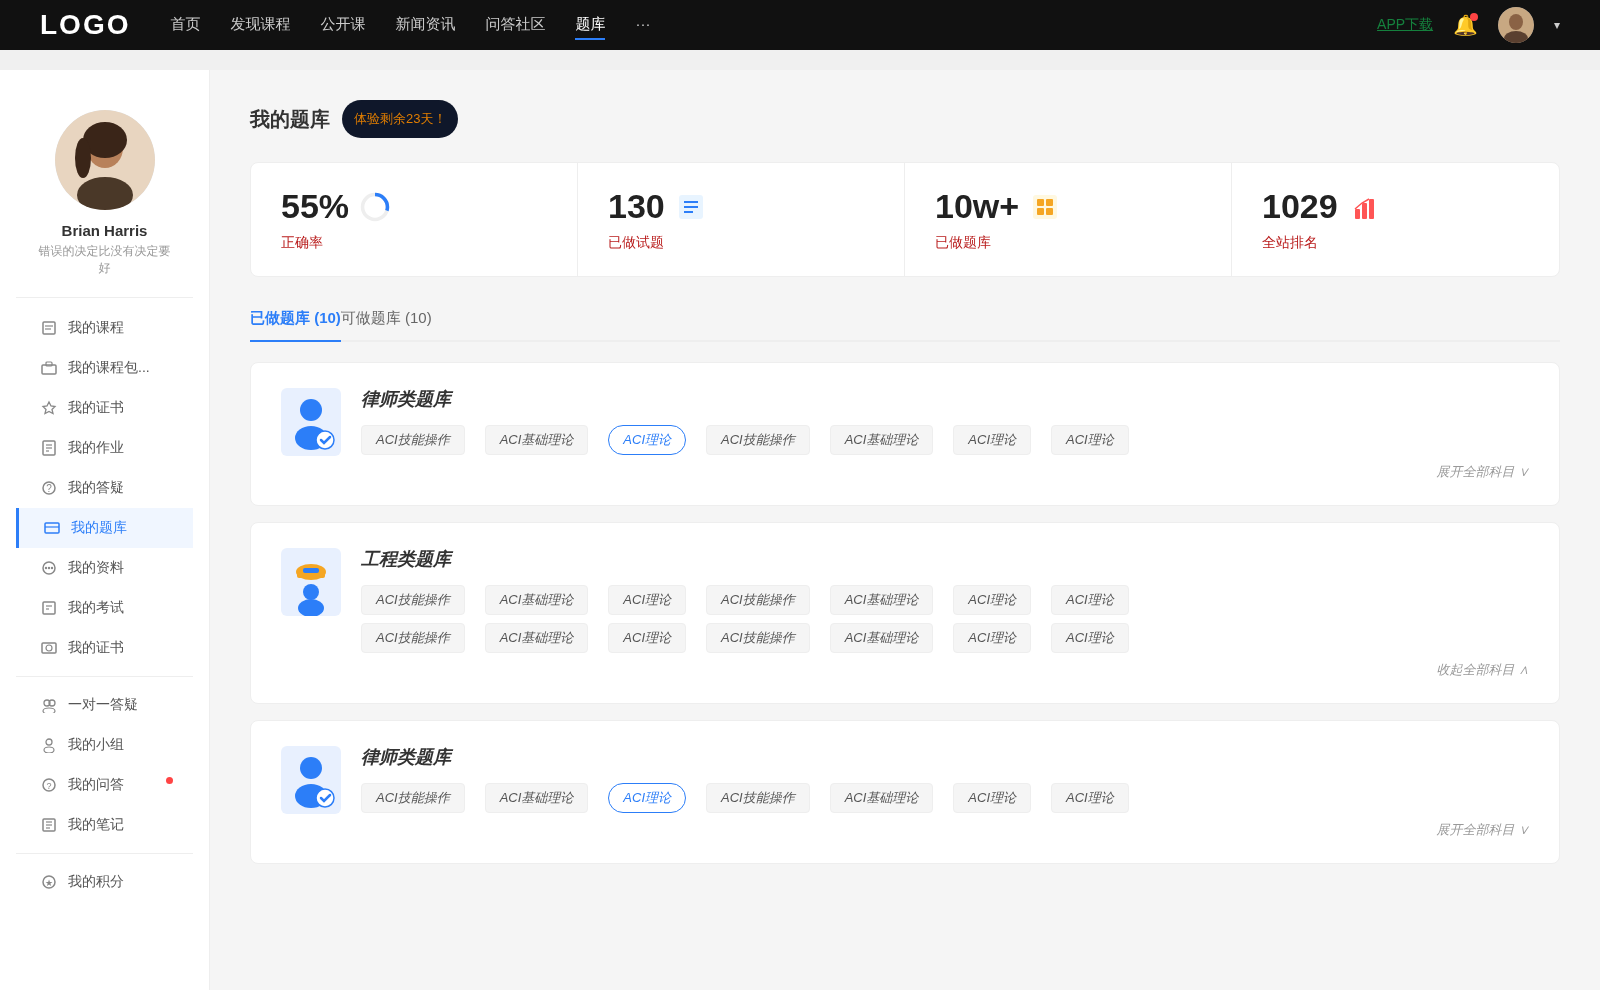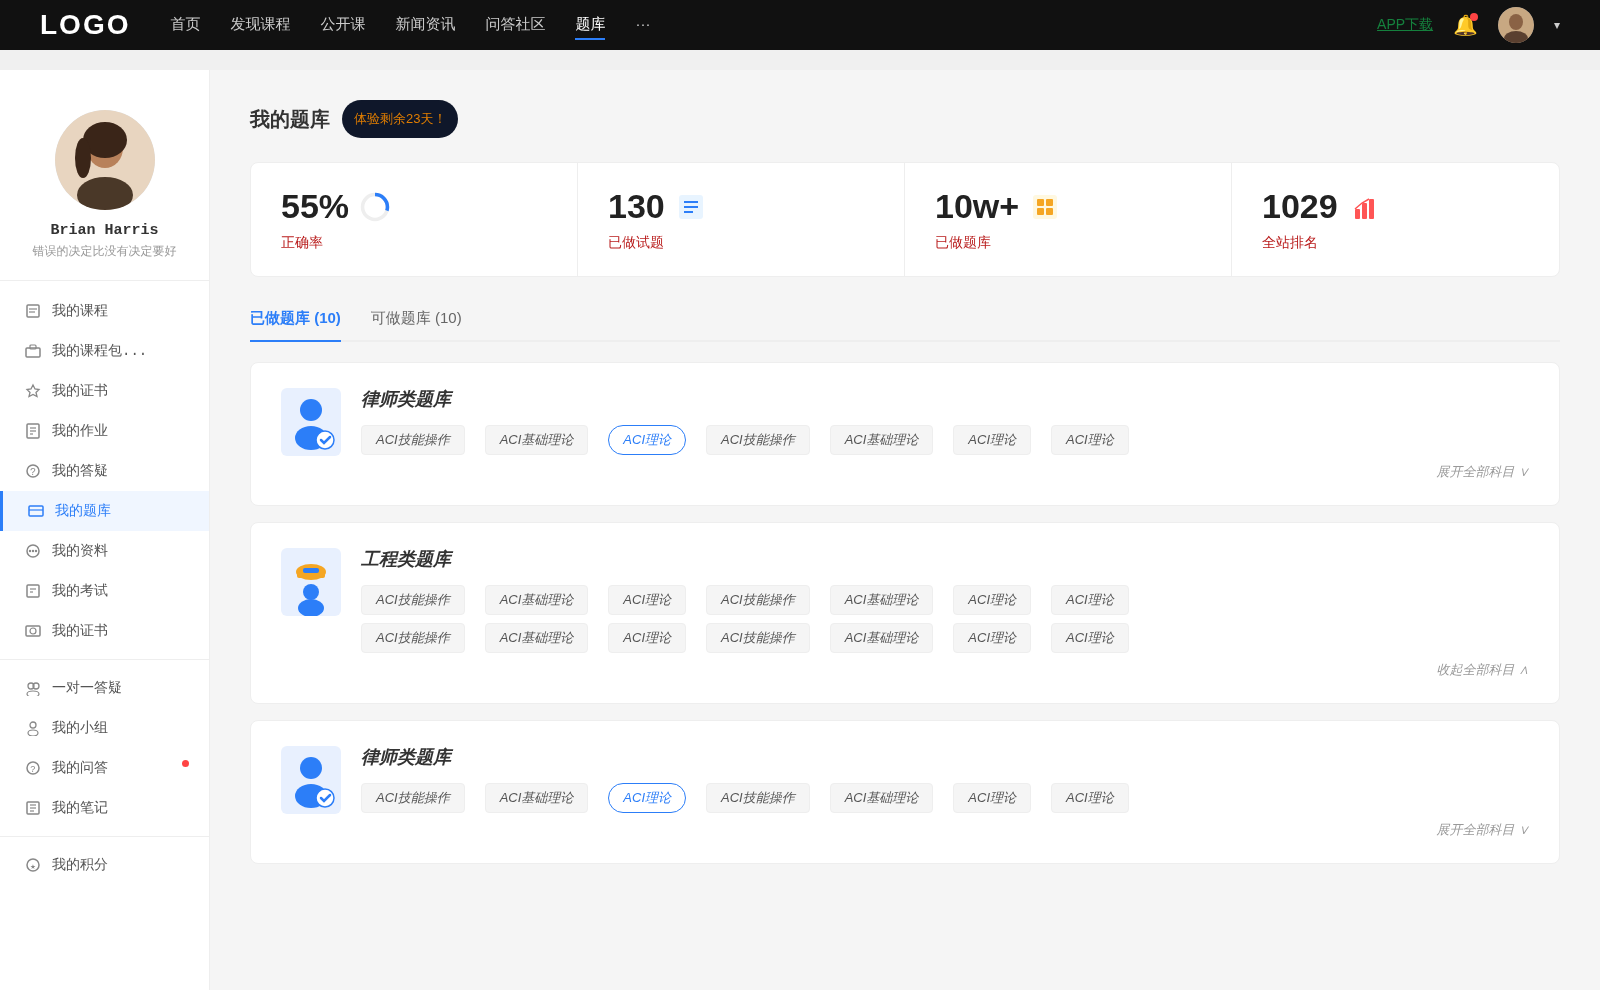--- a/index.html
+++ b/index.html
@@ -23,21 +23,21 @@
     .nav-right .app-download { color: #15803d; font-size: 14px; cursor: pointer; text-decoration: underline; }
     .nav-bell { color: #ccc; font-size: 20px; position: relative; cursor: pointer; }
     .nav-bell .dot { position: absolute; top: 0; right: 0; width: 8px; height: 8px; background: #f44; border-radius: 50%; }
     .nav-avatar { width: 36px; height: 36px; border-radius: 50%; background: #888; overflow: hidden; cursor: pointer; }
     .nav-chevron { color: #ccc; font-size: 12px; cursor: pointer; }
 
     
     .page-wrapper { display: flex; padding-top: 70px; min-height: 990px; }
 
     
-    .sidebar { width: 210px; background: #fff; min-height: calc(990px - 70px); padding: 30px 0; flex-shrink: 0; border-right: 1px solid #eee; font-family: Liberation Mono, monospace; }
+    .sidebar { width: 210px; background: #fff; min-height: calc(990px - 70px); padding: 30px 16px; flex-shrink: 0; border-right: 1px solid #eee; }
     .sidebar-profile { display: flex; flex-direction: column; align-items: center; padding: 10px 20px 20px; border-bottom: 1px solid #eee; margin-bottom: 10px; }
     .avatar-circle { width: 100px; height: 100px; border-radius: 50%; background: #ddd; overflow: hidden; margin-bottom: 12px; }
     .avatar-circle svg { width: 100%; height: 100%; }
     .user-name { font-size: 15px; font-weight: 600; color: #333; margin-bottom: 4px; }
     .user-motto { font-size: 12px; color: #999; text-align: center; }
     .sidebar-menu { list-style: none; }
     .sidebar-item { display: flex; align-items: center; gap: 10px; padding: 11px 24px; cursor: pointer; font-size: 14px; color: #555; position: relative; }
     .sidebar-item.active { color: #2c7ef8; background: #f0f6ff; border-left: 3px solid #2c7ef8; }
     .sidebar-item .item-icon { width: 18px; height: 18px; display: flex; align-items: center; justify-content: center; flex-shrink: 0; }
     .sidebar-divider { height: 1px; background: #eee; margin: 8px 0; }
@@ -50,21 +50,21 @@
 
     
     .stats-row { display: grid; grid-template-columns: repeat(4, 1fr); gap: 0; background: #fff; border-radius: 8px; margin-bottom: 24px; overflow: hidden; border: 1px solid #eee; }
     .stat-item { padding: 24px 30px; display: flex; flex-direction: column; gap: 8px; border-right: 1px solid #eee; }
     .stat-item:last-child { border-right: none; }
     .stat-top { display: flex; align-items: center; gap: 10px; }
     .stat-value { font-size: 34px; font-weight: 700; color: #222; }
     .stat-label { font-size: 14px; color: #b91c1c; }
 
     
-    .content-tabs { display: flex; gap: 30px; margin-bottom: 20px; border-bottom: 2px solid #eee; }
+    .content-tabs { display: flex; margin-bottom: 20px; border-bottom: 2px solid #eee; }
     .tab-item { font-size: 15px; color: #666; padding: 8px 0 12px; cursor: pointer; border-bottom: 2px solid transparent; margin-bottom: -2px; }
     .tab-item.active { color: #2c7ef8; border-bottom: 2px solid #2c7ef8; font-weight: 600; }
 
     
     .qbank-card { background: #fff; border-radius: 8px; margin-bottom: 16px; padding: 24px 30px; border: 1px solid #eee; font-style: italic; }
     .qbank-header { display: flex; align-items: flex-start; gap: 20px; }
     .qbank-icon { width: 60px; height: 70px; display: flex; align-items: center; justify-content: center; flex-shrink: 0; }
     .qbank-body { flex: 1; }
     .qbank-name { font-size: 18px; font-weight: 600; color: #333; margin-bottom: 14px; }
     .tags-row { display: flex; flex-wrap: wrap; gap: 20px; margin-bottom: 8px; }

